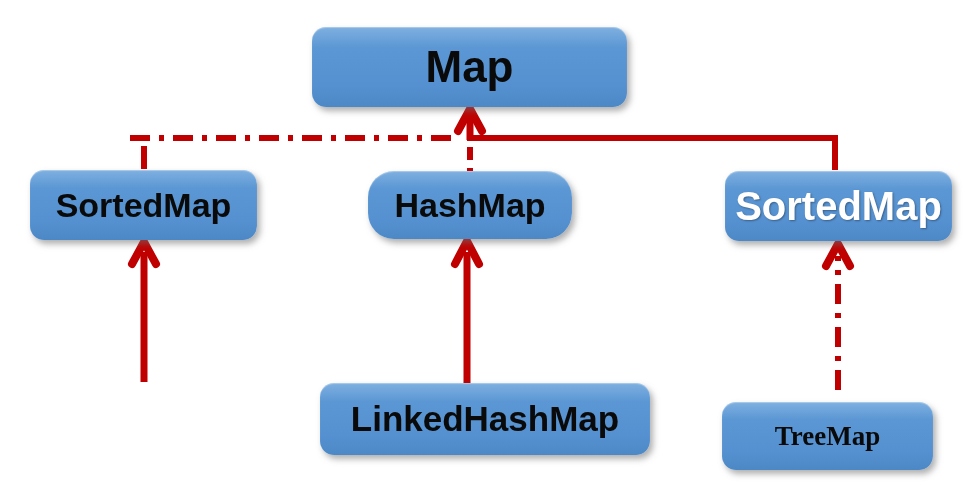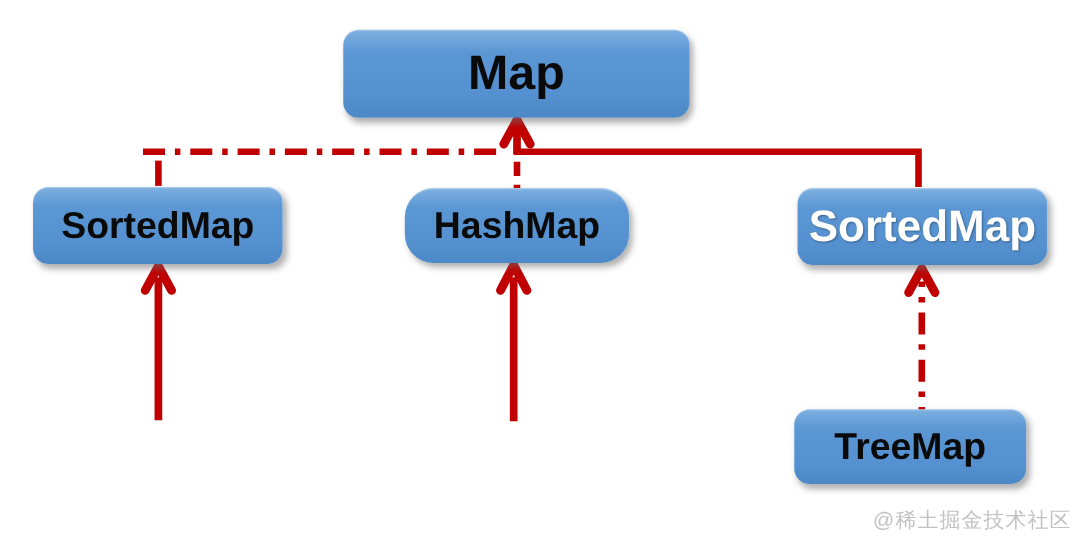--- a/index.html
+++ b/index.html
@@ -49,21 +49,21 @@
   .node.light {
     color: var(--node-text-light, #ffffff);
     text-shadow: 1px 1px 2px rgba(0,0,0,0.35);
   }
   .node-map            { left: 312px; top: 27px;  width: 315px; height: 80px; font-size: 44px; }
   .node-hashtable      { left: 30px;  top: 170px; width: 227px; height: 70px; font-size: 34px; }
   .node-hashmap        { left: 368px; top: 171px; width: 204px; height: 68px; font-size: 34px; border-radius: 26px; }
   .node-sortedmap      { left: 725px; top: 171px; width: 227px; height: 70px; font-size: 40px; }
   .node-properties     { left: 38px;  top: 382px; width: 229px; height: 70px; font-size: 34px; }
   .node-linkedhashmap  { left: 320px; top: 383px; width: 330px; height: 72px; font-size: 35px; }
-  .node-treemap        { left: 722px; top: 372px; width: 211px; height: 68px; font-size: 34px; }
+  .node-treemap        { left: 722px; top: 402px; width: 211px; height: 68px; font-size: 27px; font-family: Liberation Serif, serif; }
   .watermark {
     position: absolute;
     right: 6px;
     bottom: 4px;
     font-size: 19px;
     color: var(--watermark, #c2c2c2);
     letter-spacing: 1px;
   }
 </style>
 </head>
@@ -103,20 +103,22 @@
 
   <div class="node node-hashmap">
     <span>HashMap</span>
   </div>
 
   <div class="node node-sortedmap light">
     <span>SortedMap</span>
   </div>
 
 
+  <div class="node node-linkedhashmap">
+    <span>LinkedHashMap</span>
+  </div>
 
   <div class="node node-treemap">
     <span>TreeMap</span>
   </div>
 
-  <div class="watermark">@稀土掘金技术社区</div>
 
 </div>
 
 </body></html>

